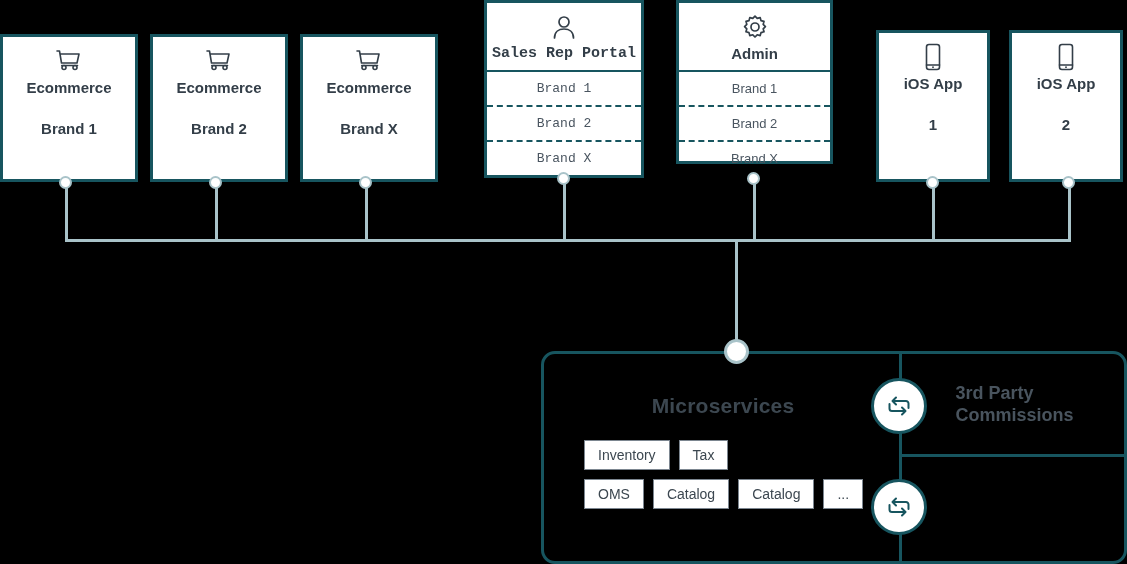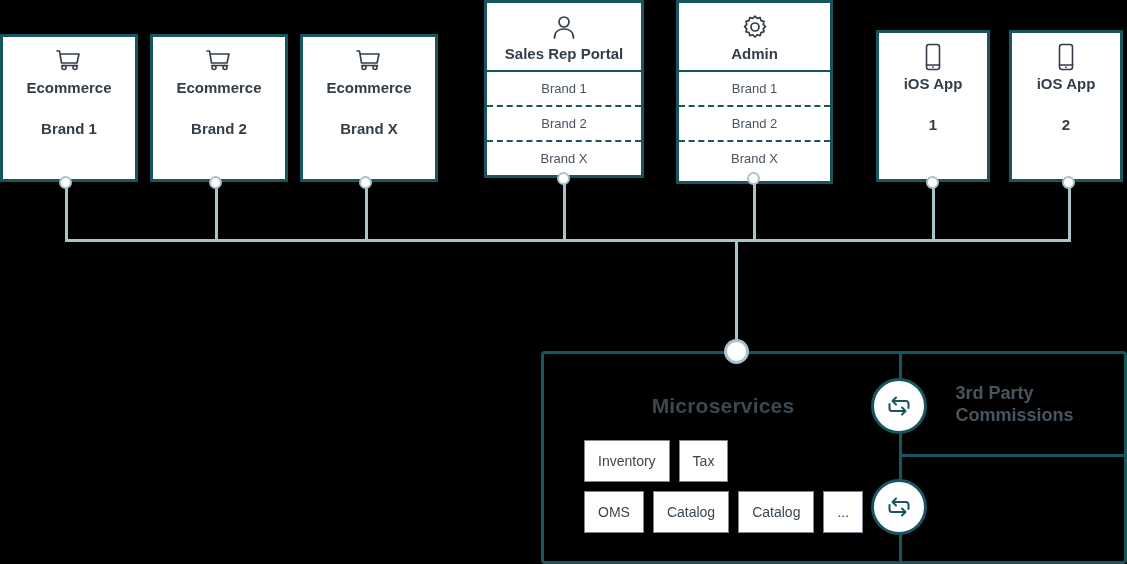--- a/index.html
+++ b/index.html
@@ -112,21 +112,21 @@
   }
 
   
   #ms-panel {
     position: absolute;
     left: 541px;
     top: 351px;
     width: 586px;
     height: 213px;
     border: 3px solid #17555f;
-    border-radius: 4px;
+    border-radius: 14px;
     box-sizing: border-box;
     background: transparent;
     z-index: 3;
   }
   #ms-left {
     position: absolute;
     left: 0; top: 0;
     width: 358px;
     height: 100%;
     display: flex;
@@ -150,21 +150,21 @@
     gap: 9px;
     margin-bottom: 9px;
     padding-left: 26px;
     box-sizing: border-box;
   }
   .chip {
     background: #ffffff;
     border: 1px solid #7c8690;
     color: #3c4750;
     font-size: 14px;
-    padding: 12px 13px;
+    padding: 6px 13px;
     text-align: center;
     box-sizing: border-box;
     white-space: nowrap;
   }
 
   
   .ms-col-divider-v {
     position: absolute;
     left: 355px;
     top: 0;
@@ -277,36 +277,36 @@
           <circle cx="9" cy="18.5" r="2"></circle>
           <circle cx="20" cy="18.5" r="2"></circle>
           <path d="M6.8 16.5 L22.5 16.5"></path>
         </svg>
       </div>
       <div class="card-title">Ecommerce</div>
     </div>
     <div class="card-sub">Brand X</div>
   </div>
 
-  <div class="card card-stack" style="left:484px; top:0px; width:160px; height:178px;">
+  <div class="card card-stack" style="left:484px; top:0px; width:160px; height:178px;font-family:Liberation Mono, monospace;">
     <div class="card-head">
       <div class="card-icon">
         <svg width="26" height="26" viewBox="0 0 26 26" fill="none" stroke="#333e48" stroke-width="1.7" stroke-linecap="round" stroke-linejoin="round">
           <circle cx="13" cy="8" r="5"></circle>
           <path d="M3.5 24 C3.5 17.5 8 15 13 15 C18 15 22.5 17.5 22.5 24"></path>
         </svg>
       </div>
       <div class="card-title">Sales Rep Portal</div>
     </div>
     <div class="brand-row">Brand 1</div>
     <div class="brand-row">Brand 2</div>
     <div class="brand-row">Brand X</div>
   </div>
 
-  <div class="card card-stack" style="left:676px; top:0px; width:157px; height:184px;">
+  <div class="card card-stack" style="left:676px; top:0px; width:157px; height:164px;">
     <div class="card-head">
       <div class="card-icon">
         <svg width="26" height="26" viewBox="0 0 26 26" fill="none" stroke="#333e48" stroke-width="1.7" stroke-linecap="round" stroke-linejoin="round">
           <circle cx="13" cy="13" r="4"></circle>
           <path d="M13 2.2 L15.2 4.4 L18.2 3.6 L19 6.6 L22 7.4 L21.2 10.4 L23.4 12.6 L21.2 14.8 L22 17.8 L19 18.6 L18.2 21.6 L15.2 20.8 L13 23 L10.8 20.8 L7.8 21.6 L7 18.6 L4 17.8 L4.8 14.8 L2.6 12.6 L4.8 10.4 L4 7.4 L7 6.6 L7.8 3.6 L10.8 4.4 Z"></path>
         </svg>
       </div>
       <div class="card-title">Admin</div>
     </div>
     <div class="brand-row">Brand 1</div>

